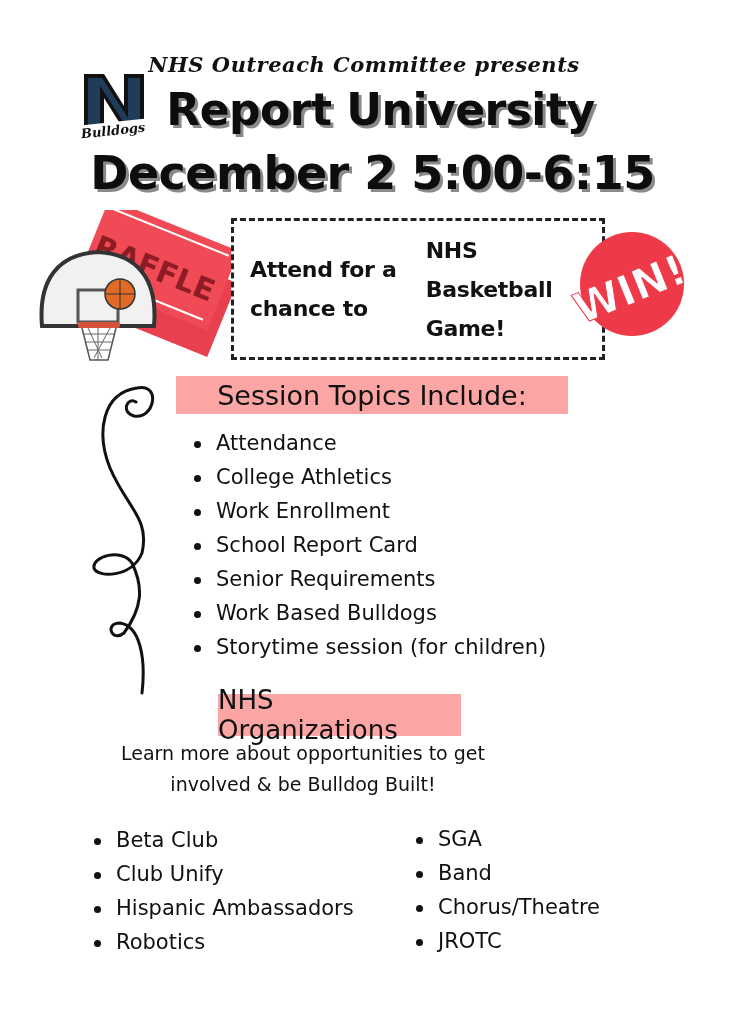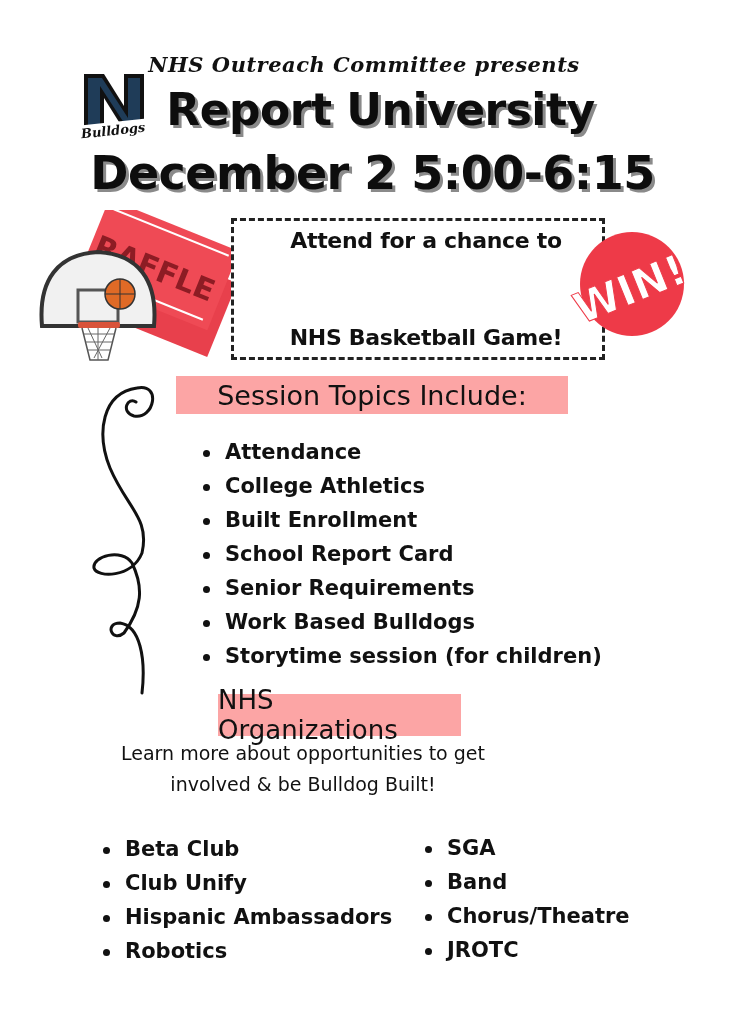--- a/index.html
+++ b/index.html
@@ -3,28 +3,28 @@
 <meta charset="utf-8">
 <style>
   html,body{margin:0;padding:0;background:#ffffff;}
   body{width:745px;height:1024px;position:relative;overflow:hidden;font-family:"DejaVu Sans",sans-serif;color:#111;}
   .abs{position:absolute;}
   .presenter{left:0;width:728px;top:52px;text-align:center;font-family:"DejaVu Serif",serif;font-style:italic;font-weight:bold;font-size:21px;letter-spacing:0.5px;color:#111;padding-left:0px;}
   .title{left:0;width:745px;text-align:center;font-family:"DejaVu Sans",sans-serif;font-weight:bold;color:#0d0d0d;text-shadow:3px 3px 0 #8a8a8a;}
   .t1{top:84px;font-size:44px;padding-left:16px;box-sizing:border-box;letter-spacing:-0.5px;}
   .t2{top:146px;font-size:46px;letter-spacing:-0.5px;}
   .logo{left:76px;top:70px;width:74px;height:74px;}
-  .promo-box{left:231px;top:218px;width:374px;height:142px;border:3px dashed #222;box-sizing:border-box;background:#fff;display:flex;flex-direction:column;justify-content:space-between;align-items:center;padding-left:16px;}
+  .promo-box{left:231px;top:218px;width:374px;height:142px;border:3px dashed #222;box-sizing:border-box;background:#fff;display:flex;flex-direction:row;justify-content:flex-start;align-items:center;padding-left:16px;}
   .promo-box div{font-weight:bold;font-size:22px;line-height:39px;color:#111;letter-spacing:-0.3px;}
   .raffle{left:28px;top:210px;width:210px;height:165px;}
   .win{left:548px;top:222px;width:160px;height:120px;}
   .swirl{left:92px;top:378px;width:90px;height:320px;}
   .highlight{background:#fca5a5;}
   .topics-heading{left:176px;top:376px;width:392px;height:38px;display:flex;align-items:center;justify-content:center;font-size:27px;font-weight:normal;color:#111;}
-  ul.list{margin:17px;padding:0;list-style:none;font-weight:bold;}
+  ul.list{margin:8px;padding:0;list-style:none;}
   ul.list li{position:relative;padding-left:24px;font-size:21px;height:34px;line-height:34px;color:#111;}
   ul.list li::before{content:"";position:absolute;left:2px;top:15px;width:7px;height:7px;border-radius:50%;background:#111;}
   .topics{left:184px;top:418px;}
   .org-heading{left:218px;top:694px;width:243px;height:42px;display:flex;align-items:center;justify-content:center;font-size:26px;color:#111;}
   .org-sub{left:0;width:606px;top:738px;text-align:center;font-size:19px;line-height:31px;color:#111;}
   .orgs-left{left:84px;top:815px;}
   .orgs-right{left:406px;top:814px;}
   .orgs-left li,.orgs-right li{font-size:20px;height:32.5px;line-height:32.5px;}
 </style>
 </head>
@@ -79,21 +79,21 @@
 <div class="abs swirl">
   <svg width="90" height="320" viewBox="0 0 90 320">
     <path d="M45 10 C70 5 62 42 42 38 C28 34 36 18 44 24 M45 10 C10 15 4 55 18 90 C35 130 58 140 50 175 C40 200 5 200 2 190 C0 178 30 170 40 185 C52 210 50 230 32 255 C20 265 12 245 28 245 C48 248 54 280 50 315" fill="none" stroke="#111" stroke-width="3" stroke-linecap="round"></path>
   </svg>
 </div>
 
 <div class="abs topics-heading highlight">Session Topics Include:</div>
 <ul class="abs list topics">
   <li>Attendance</li>
   <li>College Athletics</li>
-  <li>Built Enrollment</li>
+  <li>Work Enrollment</li>
   <li>School Report Card</li>
   <li>Senior Requirements</li>
   <li>Work Based Bulldogs</li>
   <li>Storytime session (for children)</li>
 </ul>
 
 <div class="abs org-heading highlight">NHS Organizations</div>
 <div class="abs org-sub">
   <div>Learn more about opportunities to get</div>
   <div>involved &amp; be Bulldog Built!</div>

